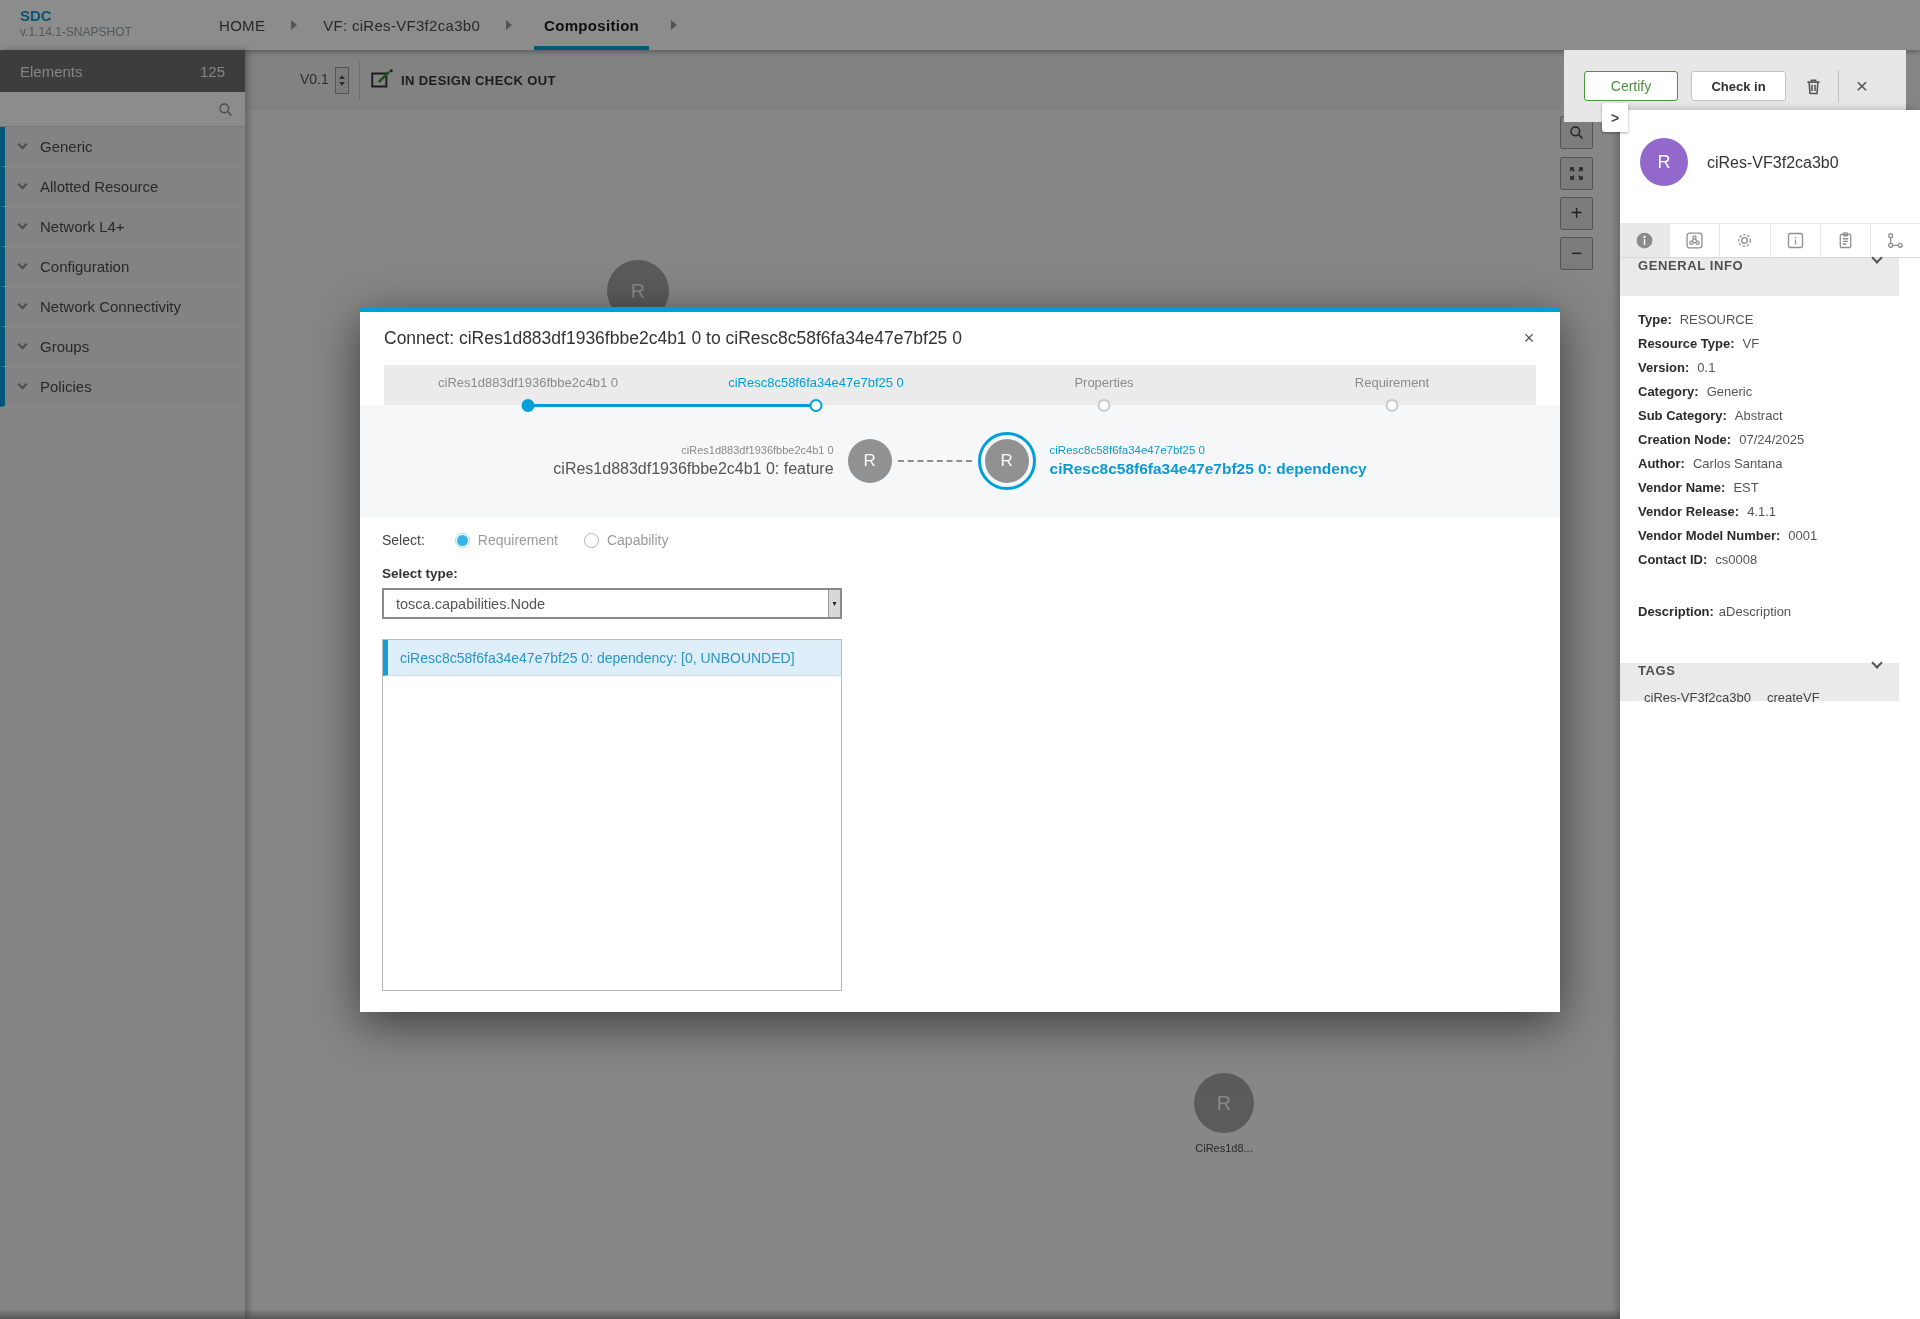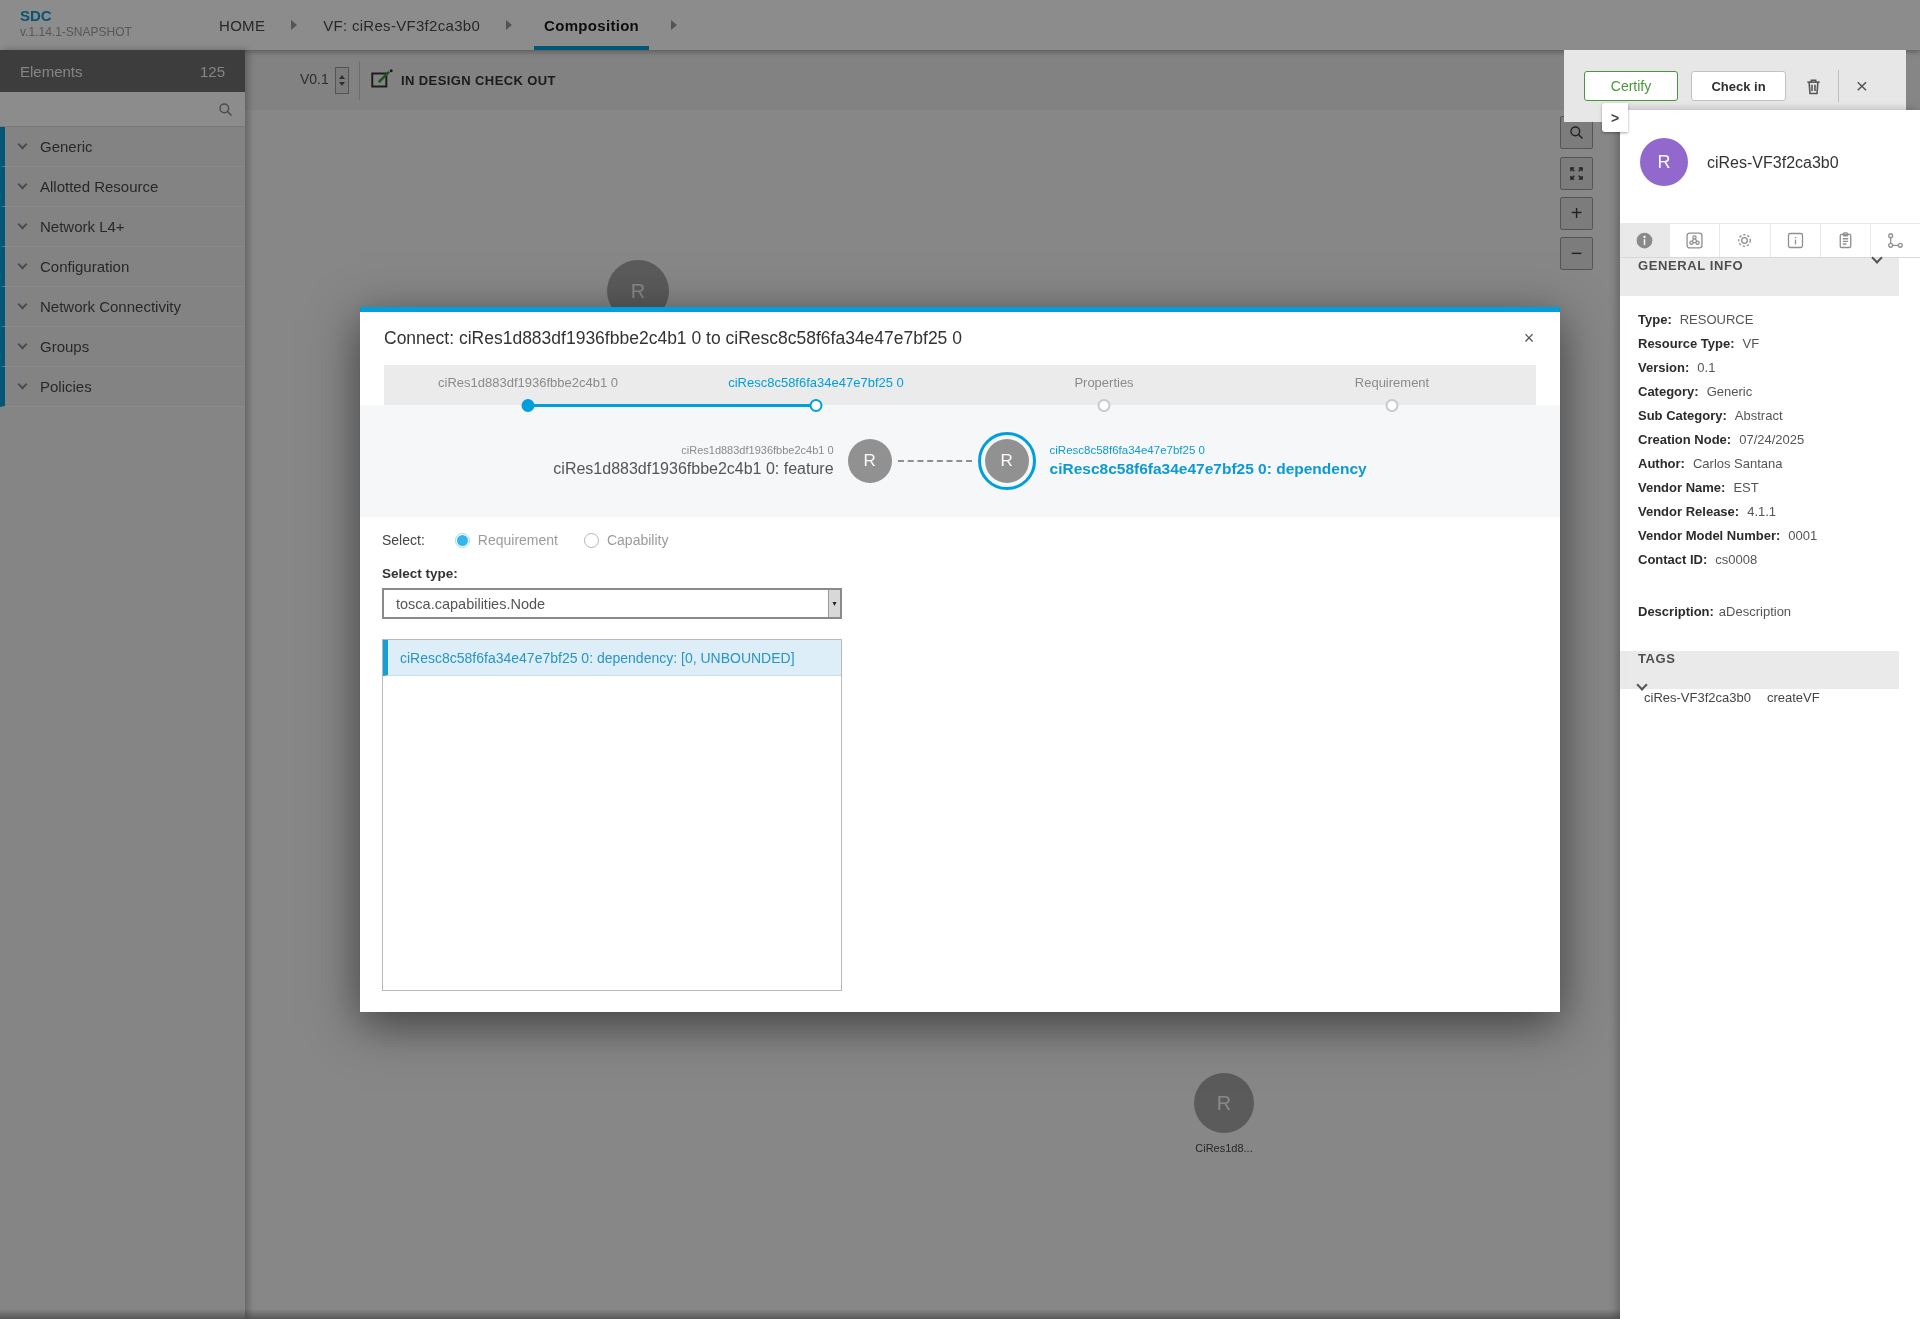--- a/index.html
+++ b/index.html
@@ -360,21 +360,21 @@
       <div class="rp-row"><b>Vendor Name:</b><span>EST</span></div>
       <div class="rp-row"><b>Vendor Release:</b><span>4.1.1</span></div>
       <div class="rp-row"><b>Vendor Model Number:</b><span>0001</span></div>
       <div class="rp-row"><b>Contact ID:</b><span>cs0008</span></div>
     </div>
 
     <div class="rp-desc">
       <b>Description:</b><span>aDescription</span>
     </div>
 
-    <div class="rp-section" style="top:541px;flex-direction:column;">
+    <div class="rp-section" style="top:553px;">
       <span>TAGS</span>
       <span class="rp-chev"></span>
     </div>
     <div class="rp-tagline">
       <span>ciRes-VF3f2ca3b0</span>
       <span>createVF</span>
     </div>
   </div>
 
   <div class="modal">

